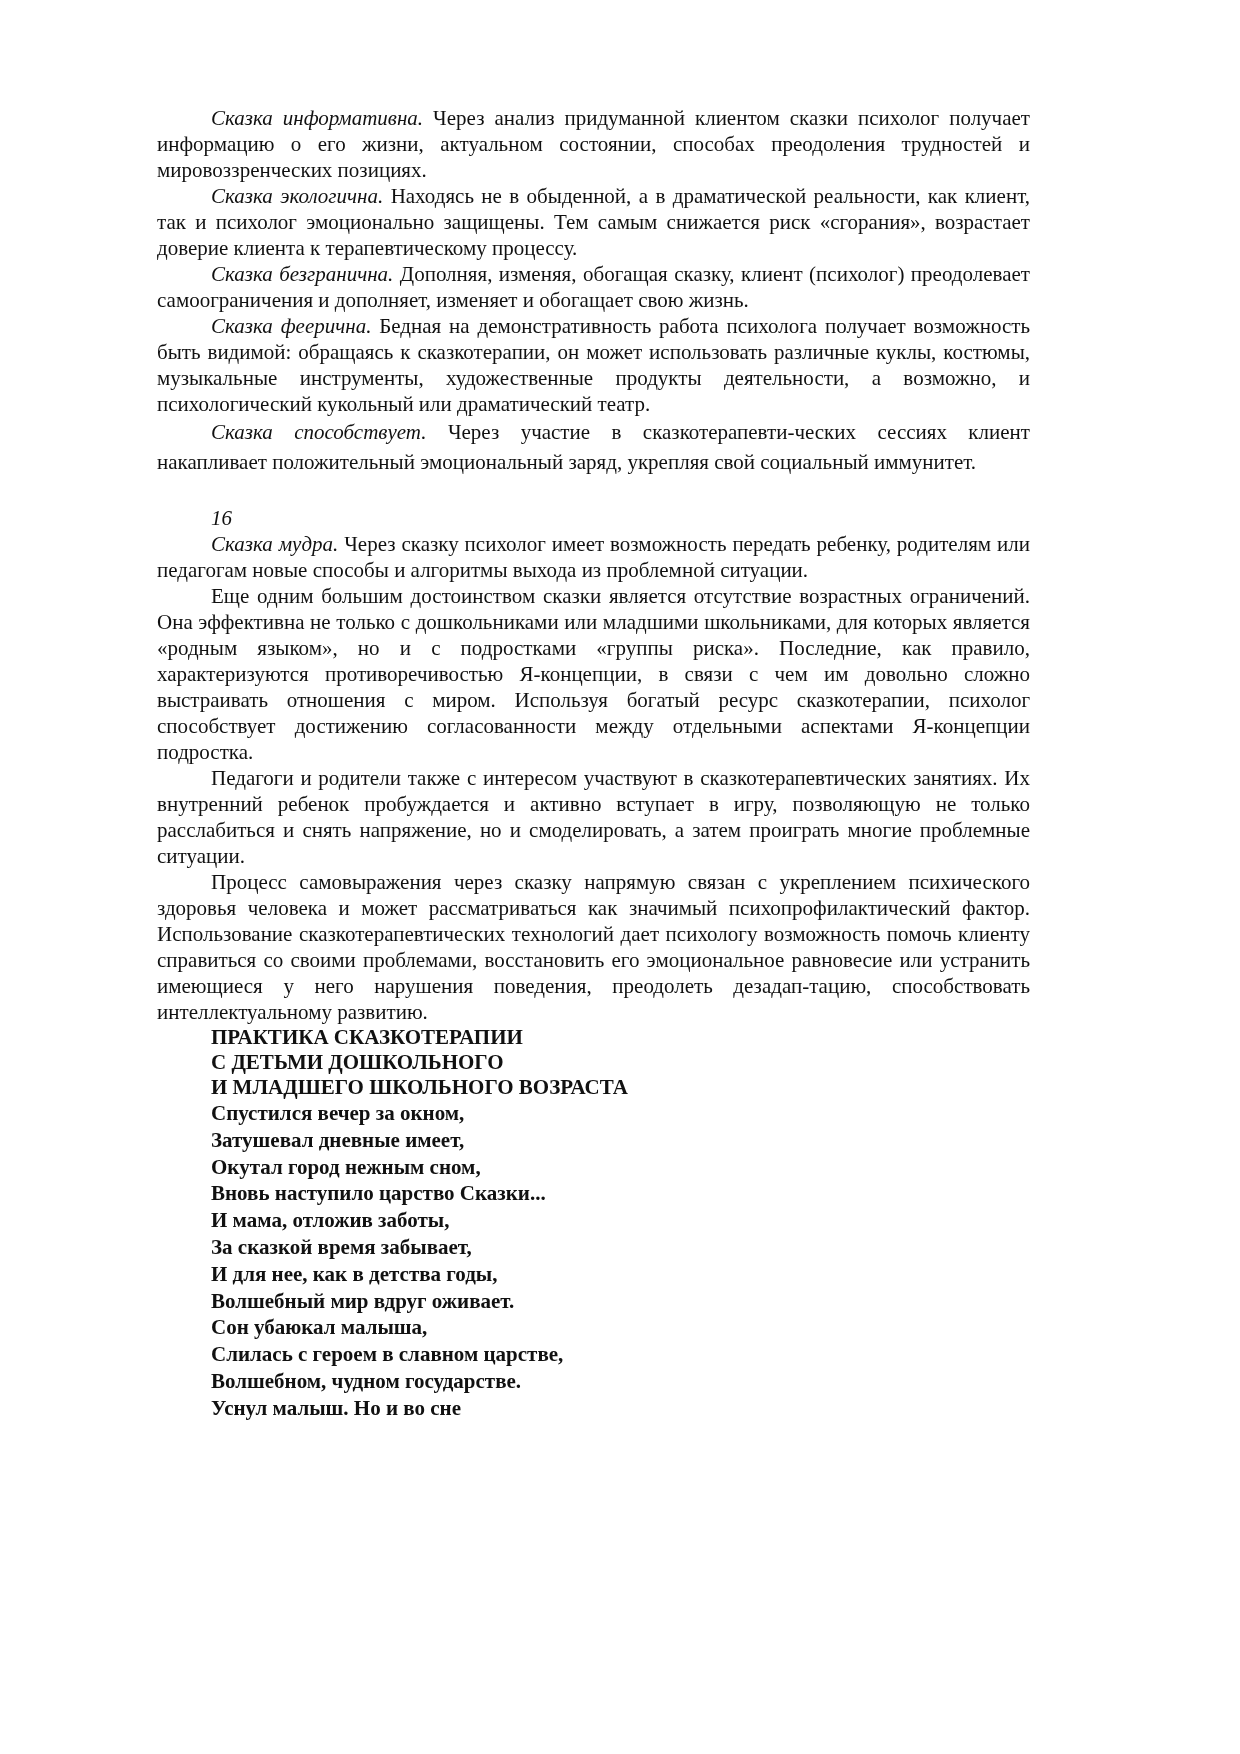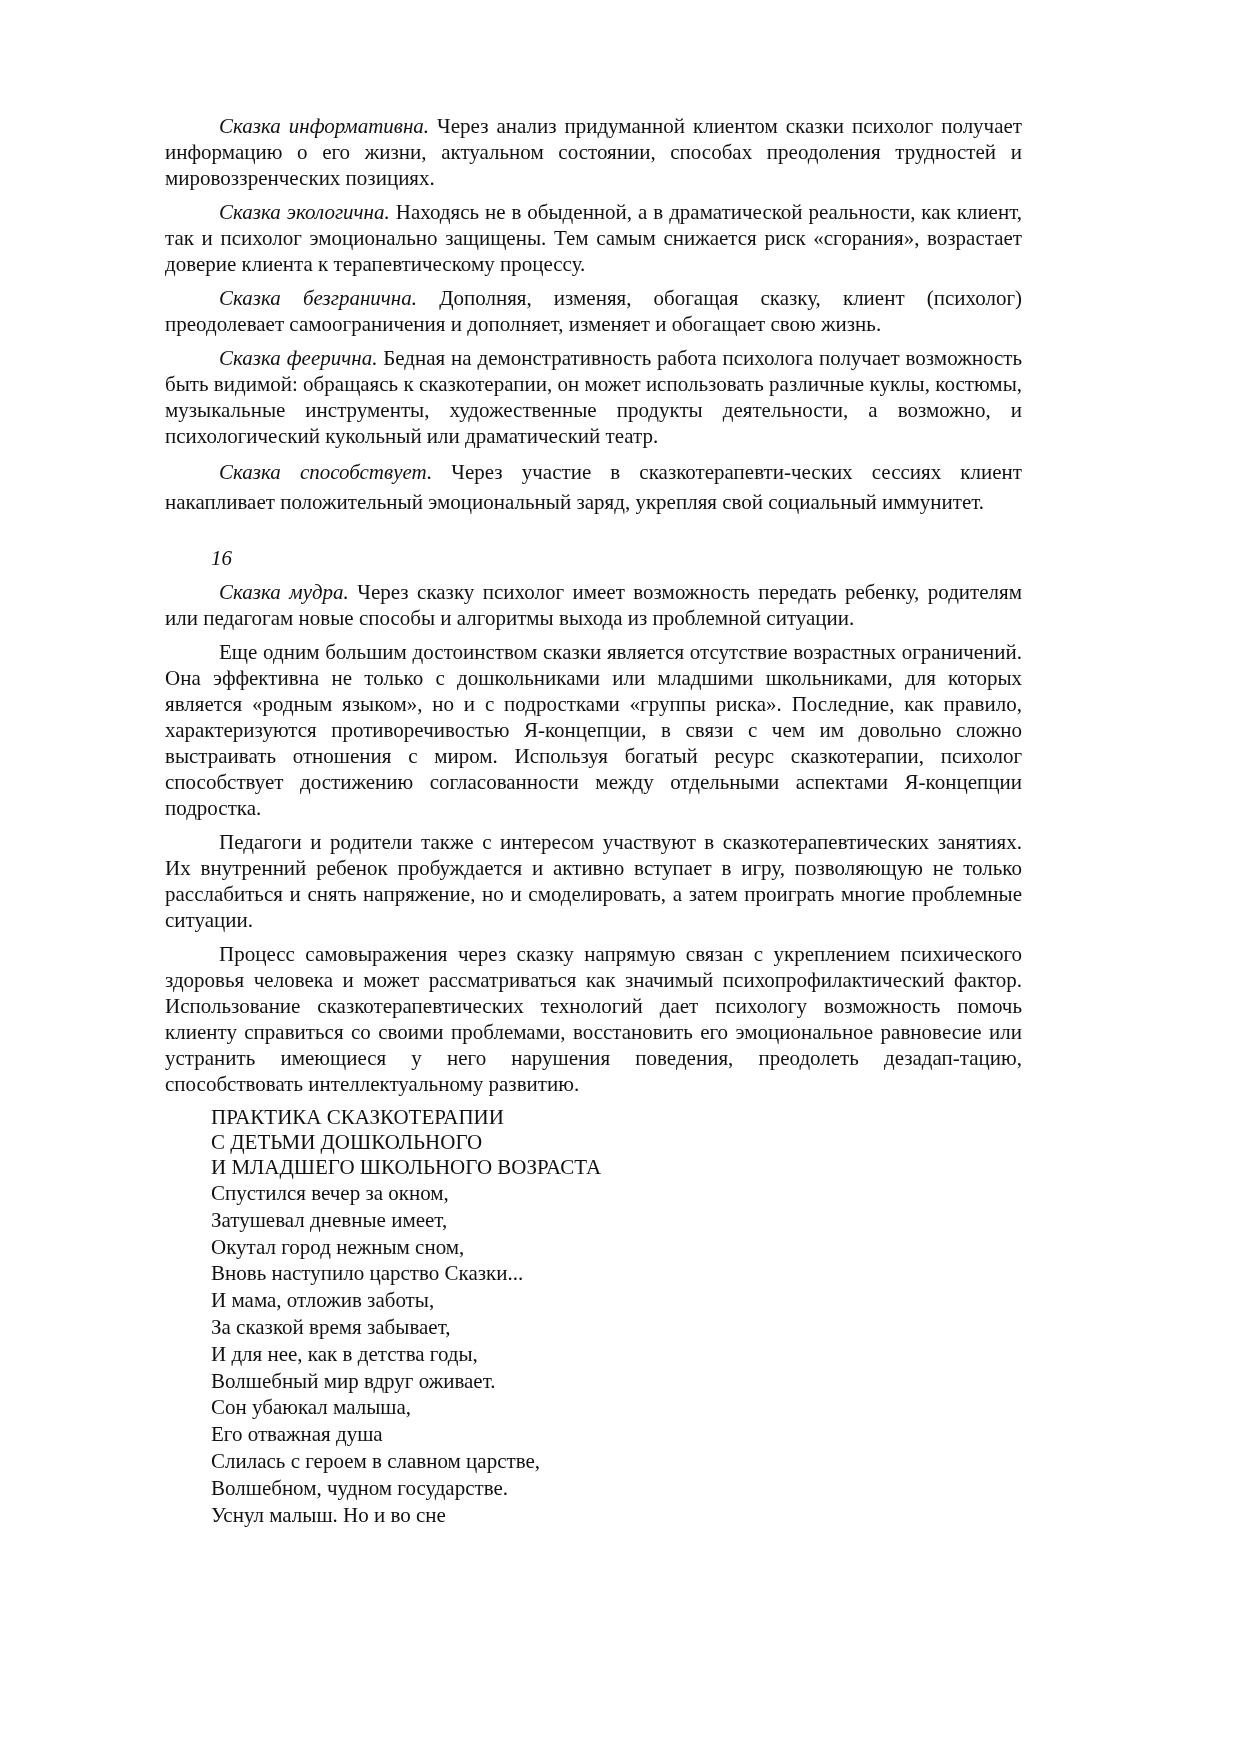--- a/index.html
+++ b/index.html
@@ -2,27 +2,27 @@
 <html><head>
 <meta charset="utf-8">
 <style>
   html, body { margin: 0; padding: 0; background: #ffffff; }
   body { width: 1240px; height: 1754px; position: relative; overflow: hidden; }
   .page {
     position: absolute; left: 157px; top: 105px; width: 873px;
     font-family: "Liberation Serif", "DejaVu Serif", serif;
     font-size: 21px; line-height: 26px; color: #111111;
   }
-  .para { margin: 8px; text-align: justify; text-indent: 54px; }
+  .para { margin: 0; text-align: justify; text-indent: 54px; }
   .para .lead { font-style: italic; }
   .para.emo { line-height: 30px; }
   .pagenum { margin: 28px 0 0 54px; font-style: italic; line-height: 26px; }
   .heading { margin: 0 0 0 54px; line-height: 25px; font-size: 21px; }
   .poem { margin: 0 0 8px 54px; line-height: 26.8px; }
-  .line { display: block; white-space: nowrap; }
+  .line { display: block; white-space: nowrap; font-weight: bold; }
 </style>
 </head>
 <body>
 
 <div class="page">
 
   <p class="para"><span class="lead">Сказка информативна.</span><span> Через анализ придуманной клиентом сказки психолог получает информацию о его жизни, актуальном состоянии, способах преодоления трудностей и мировоззренческих позициях.</span></p>
   <p class="para"><span class="lead">Сказка экологична.</span><span> Находясь не в обыденной, а в драматической реальности, как клиент, так и психолог эмоционально защищены. Тем самым снижается риск «сгорания», возрастает доверие клиента к терапевтическому процессу.</span></p>
   <p class="para"><span class="lead">Сказка безгранична.</span><span> Дополняя, изменяя, обогащая сказку, клиент (психолог) преодолевает самоограничения и дополняет, изменяет и обогащает свою жизнь.</span></p>
   <p class="para"><span class="lead">Сказка феерична.</span><span> Бедная на демонстративность работа психолога получает возможность быть видимой: обращаясь к сказкотерапии, он может использовать различные куклы, костюмы, музыкальные инструменты, художественные продукты деятельности, а возможно, и психологический кукольный или драматический театр.</span></p>
@@ -44,19 +44,18 @@
   <div class="poem">
     <span class="line">Спустился вечер за окном,</span>
     <span class="line">Затушевал дневные имеет,</span>
     <span class="line">Окутал город нежным сном,</span>
     <span class="line">Вновь наступило царство Сказки...</span>
     <span class="line">И мама, отложив заботы,</span>
     <span class="line">За сказкой время забывает,</span>
     <span class="line">И для нее, как в детства годы,</span>
     <span class="line">Волшебный мир вдруг оживает.</span>
     <span class="line">Сон убаюкал малыша,</span>
-    <span class="line">Его отважная душа</span>
     <span class="line">Слилась с героем в славном царстве,</span>
     <span class="line">Волшебном, чудном государстве.</span>
     <span class="line">Уснул малыш. Но и во сне</span>
   </div>
 
 </div>
 
 </body></html>

